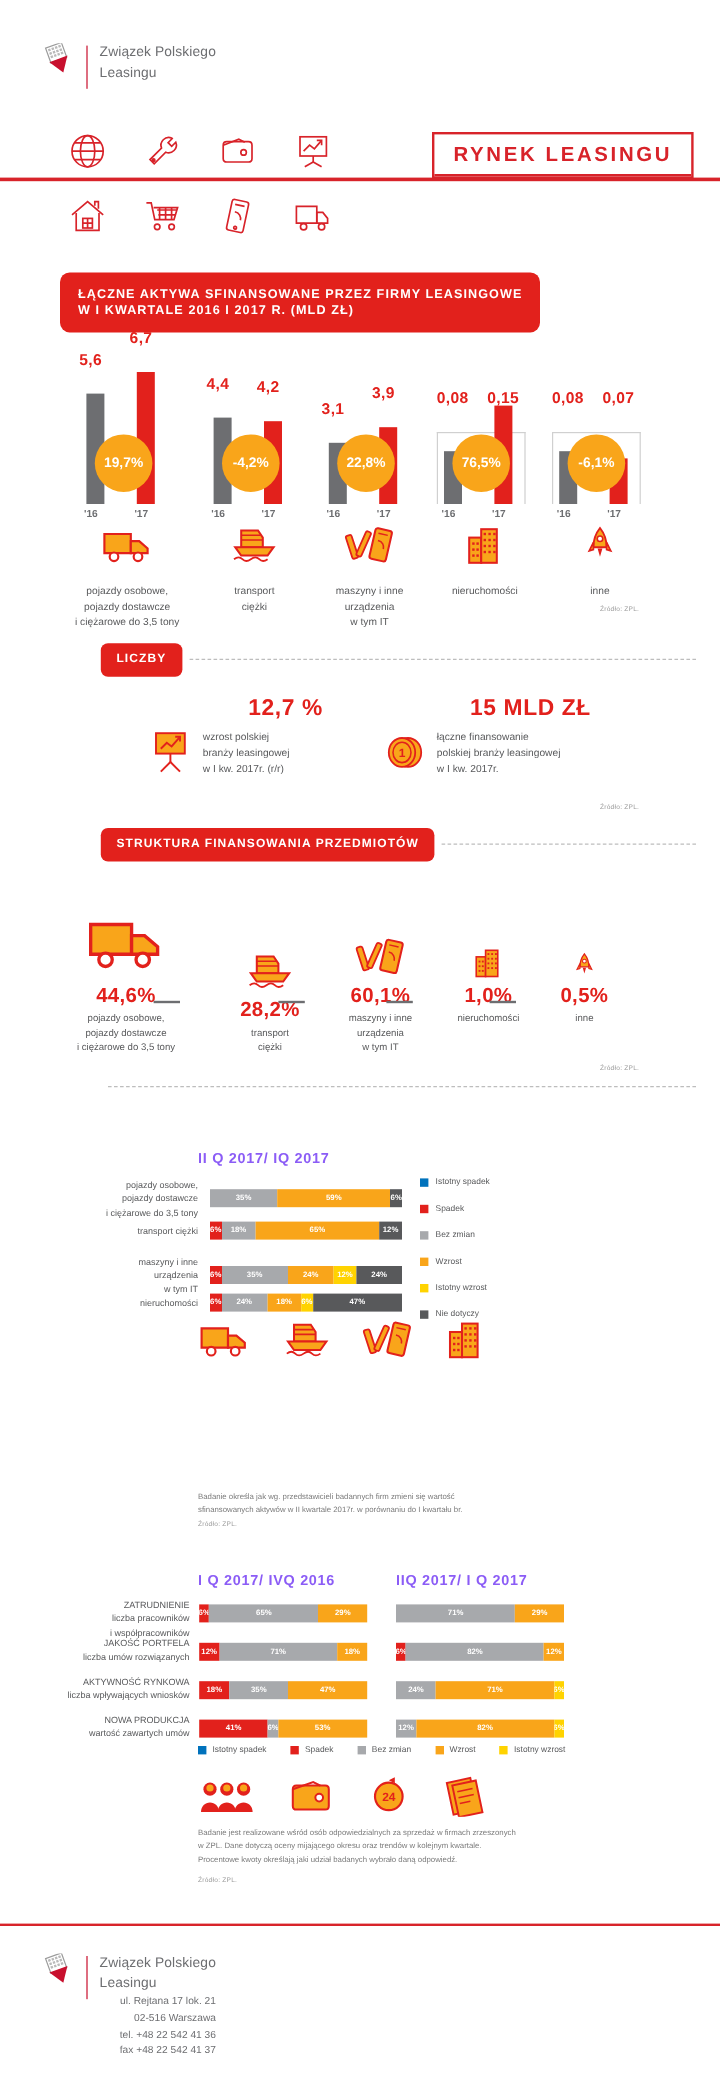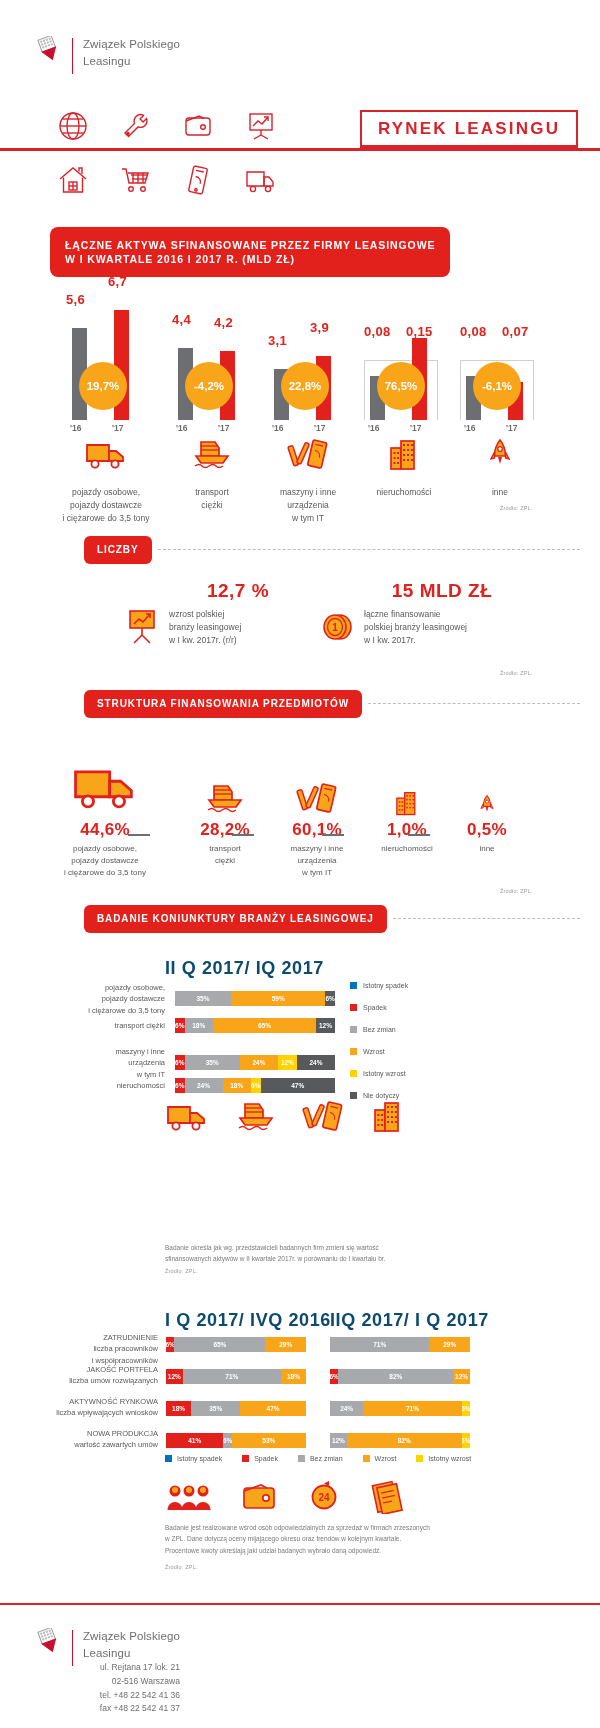--- a/index.html
+++ b/index.html
@@ -66,21 +66,21 @@
   .num-desc { font-size: 8.5px; line-height: 1.55; color: #58595b; }
 
   
   .st-item { position: absolute; text-align: center; }
   .st-pct { font-size: 17px; font-weight: 700; color: #e2211c; letter-spacing: .3px;
             font-family: "Liberation Sans Narrow", "Liberation Sans", sans-serif; }
   .st-lbl { font-size: 8px; line-height: 1.5; color: #58595b; margin-top: 3px; }
   .st-dash { position: absolute; width: 22px; height: 2px; background: #6d6e71; }
 
   
-  .chart-title { font-size: 18px; font-weight: 700; color: #0c4a6e; letter-spacing: .6px;
+  .chart-title { font-size: 12px; font-weight: 700; color: #8b5cf6; letter-spacing: .6px;
                  font-family: "Liberation Sans Narrow", "Liberation Sans", sans-serif; }
   .srow { position: absolute; display: flex; align-items: center; }
   .srow-lbl { text-align: right; font-size: 7.5px; line-height: 1.5; color: #58595b; }
   .sbar { display: flex; height: 15px; }
   .seg { display: flex; align-items: center; justify-content: center; font-size: 6.5px;
          font-weight: 700; color: #fff; overflow: hidden; }
 
   .legend-v { position: absolute; font-size: 7px; color: #58595b; }
   .legend-v .li { display: flex; align-items: center; gap: 6px; margin-bottom: 15px; }
   .swatch { width: 7px; height: 7px; flex: 0 0 auto; }
@@ -427,21 +427,21 @@
               <circle cx="31" cy="26" r="3.6" fill="#fff" stroke="#e2211c" stroke-width="1.8"></circle>
             </svg></div>
         </div>
         <div class="st-pct">44,6%</div>
         <div class="st-lbl">
           <div>pojazdy osobowe,</div>
           <div>pojazdy dostawcze</div>
           <div>i ciężarowe do 3,5 tony</div>
         </div>
       </div>
-      <div class="st-item" style="left: 170px; top: 0px; width: 110px;">
+      <div class="st-item" style="left: 170px; top: 12px; width: 110px;">
         <div style="height:60px;display:flex;align-items:flex-end;justify-content:center;">
           <div style="transform:scale(1);transform-origin:bottom center;"><svg width="40" height="34" viewBox="0 0 40 34">
               <path d="M9 4h14l4 6v8H9z" fill="#f9a51a" stroke="#e2211c" stroke-width="1.7"></path>
               <line x1="9" y1="8" x2="25" y2="8" stroke="#e2211c" stroke-width="1.3"></line>
               <line x1="9" y1="12" x2="27" y2="12" stroke="#e2211c" stroke-width="1.3"></line>
               <path d="M4 18h32l-5 7H9z" fill="#f9a51a" stroke="#e2211c" stroke-width="1.7"></path>
               <path d="M3 28q4-3 7 0t7 0t7 0t7 0" fill="none" stroke="#e2211c" stroke-width="1.5"></path>
             </svg></div>
         </div>
         <div class="st-pct">28,2%</div>
@@ -521,21 +521,20 @@
         </div>
       </div>
       <div class="st-dash" style="left: 128px; top: 74px;"></div>
       <div class="st-dash" style="left: 232px; top: 74px;"></div>
       <div class="st-dash" style="left: 322px; top: 74px;"></div>
       <div class="st-dash" style="left: 408px; top: 74px;"></div>
     </div>
   <div class="src" style="left:500px;top:888px;">Źródło: ZPL.</div>
 
   <div class="tag-row" style="left:50px;top:905px;">
-    <div class="tag">BADANIE KONIUNKTURY BRANŻY LEASINGOWEJ</div>
     <div class="dots"></div>
   </div>
 
   <div class="chart-title" style="position:absolute;left:165px;top:958px;">II Q 2017/ IQ 2017</div>
   <div id="chartA" style="position:absolute;left:0;top:978px;width:600px;height:130px;">
       <div class="srow" style="left: 55px; top: 4px;">
         <div class="srow-lbl" style="width:110px;margin-right:10px;">
           <div>pojazdy osobowe,</div>
           <div>pojazdy dostawcze</div>
           <div>i ciężarowe do 3,5 tony</div>

